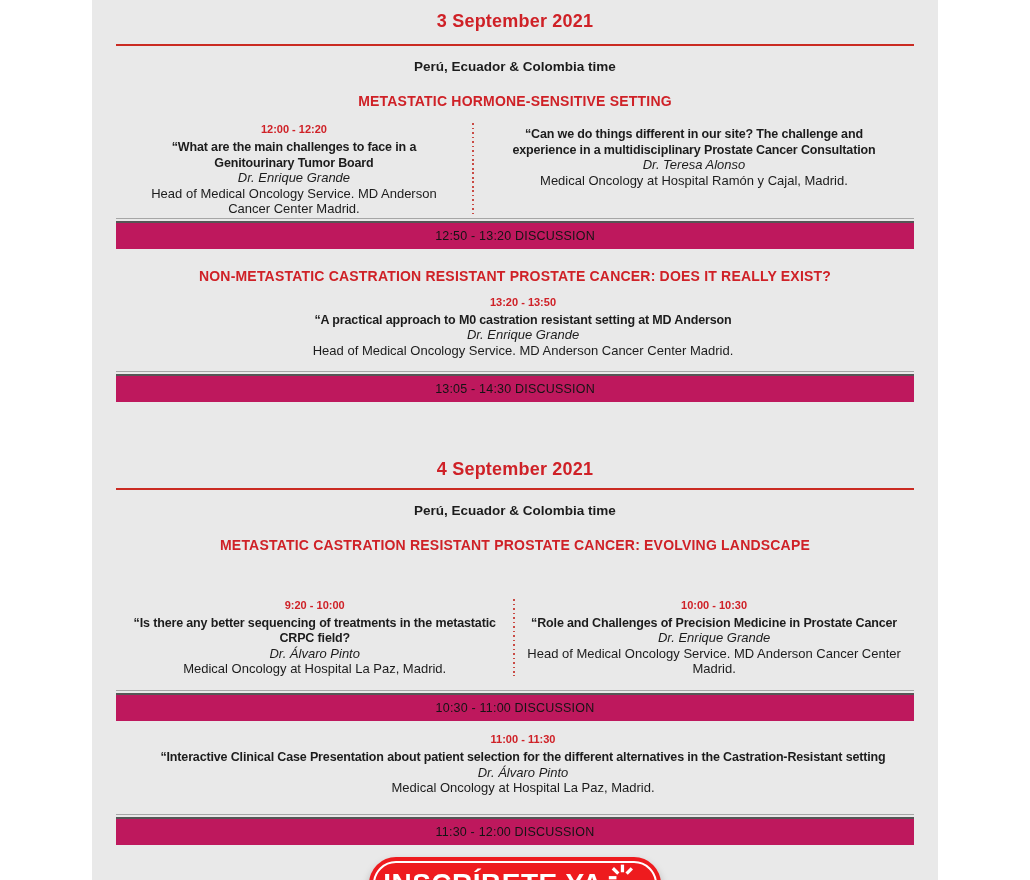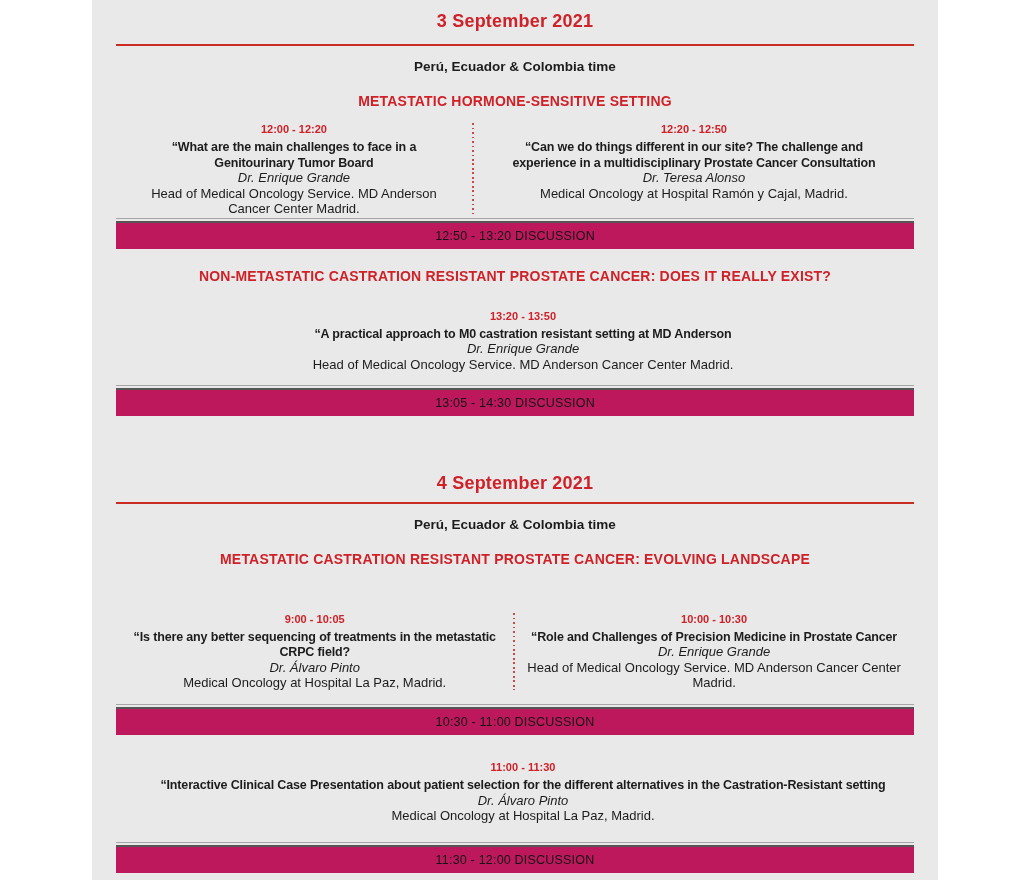--- a/index.html
+++ b/index.html
@@ -26,21 +26,21 @@
   .cols.day2 .col{flex:0 0 49.8%;}
   .vdiv{width:2px;align-self:stretch;background-image:repeating-linear-gradient(to bottom,#c94a44 0 1.5px,transparent 1.5px 4.5px);}
 
   .session{text-align:center;}
   .session .time{font-size:11px;line-height:13px;font-weight:bold;color:var(--red);}
   .session .title{margin:4px auto 0;font-size:12.5px;line-height:15.5px;font-weight:bold;color:var(--ink);letter-spacing:-.15px;}
   .session .speaker{font-size:13px;line-height:14.5px;font-style:italic;color:var(--ink);}
   .session .affil{margin:0 auto;font-size:13px;line-height:15px;color:var(--ink);}
   .mw310{max-width:312px;}
   .mw392{max-width:392px;}
-  .single{margin-top:26px;padding-left:16px;}
+  .single{margin-top:12px;padding-left:16px;}
 
   .disc{margin:2px 24px 0;}
   .disc.sp13{margin-top:13px;}
   .disc.sp14{margin-top:14px;}
   .disc.sp19{margin-top:19px;}
   .disc .hl-light{border-top:1px solid #a6a6a6;}
   .disc .hl-dark{border-top:2px solid #565656;margin-top:2px;}
   .disc .bar{background:#be185d;height:26px;display:flex;align-items:center;justify-content:center;font-size:12.5px;color:#141414;letter-spacing:.2px;}
 
   .day2{margin-top:46px;}
@@ -66,21 +66,20 @@
 
     <div class="cols day1">
       <div class="col left session">
         <div class="time">12:00 - 12:20</div>
         <div class="title mw310">“What are the main challenges to face in a Genitourinary Tumor Board</div>
         <div class="speaker">Dr. Enrique Grande</div>
         <div class="affil mw310">Head of Medical Oncology Service. MD Anderson Cancer Center Madrid.</div>
       </div>
       <div class="vdiv"></div>
       <div class="col right session">
-        <div class="time">12:20 - 12:50</div>
         <div class="title mw392">“Can we do things different in our site? The challenge and experience in a multidisciplinary Prostate Cancer Consultation</div>
         <div class="speaker">Dr. Teresa Alonso</div>
         <div class="affil">Medical Oncology at Hospital Ramón y Cajal, Madrid.</div>
       </div>
     </div>
 
     <div class="disc">
       <div class="hl-light"></div>
       <div class="hl-dark"></div>
       <div class="bar">12:50 - 13:20 DISCUSSION</div>
@@ -103,21 +102,21 @@
   </section>
 
   <section class="day2">
     <h1 class="date">4 September 2021</h1>
     <div class="rule tight"></div>
     <div class="tz">Perú, Ecuador &amp; Colombia time</div>
     <h2 class="section-title">METASTATIC CASTRATION RESISTANT PROSTATE CANCER: EVOLVING LANDSCAPE</h2>
 
     <div class="cols day2">
       <div class="col session">
-        <div class="time">9:00 - 10:05</div>
+        <div class="time">9:20 - 10:00</div>
         <div class="title">“Is there any better sequencing of treatments in the metastatic CRPC field?</div>
         <div class="speaker">Dr. Álvaro Pinto</div>
         <div class="affil">Medical Oncology at Hospital La Paz, Madrid.</div>
       </div>
       <div class="vdiv"></div>
       <div class="col session">
         <div class="time">10:00 - 10:30</div>
         <div class="title">“Role and Challenges of Precision Medicine in Prostate Cancer</div>
         <div class="speaker">Dr. Enrique Grande</div>
         <div class="affil">Head of Medical Oncology Service. MD Anderson Cancer Center Madrid.</div>

